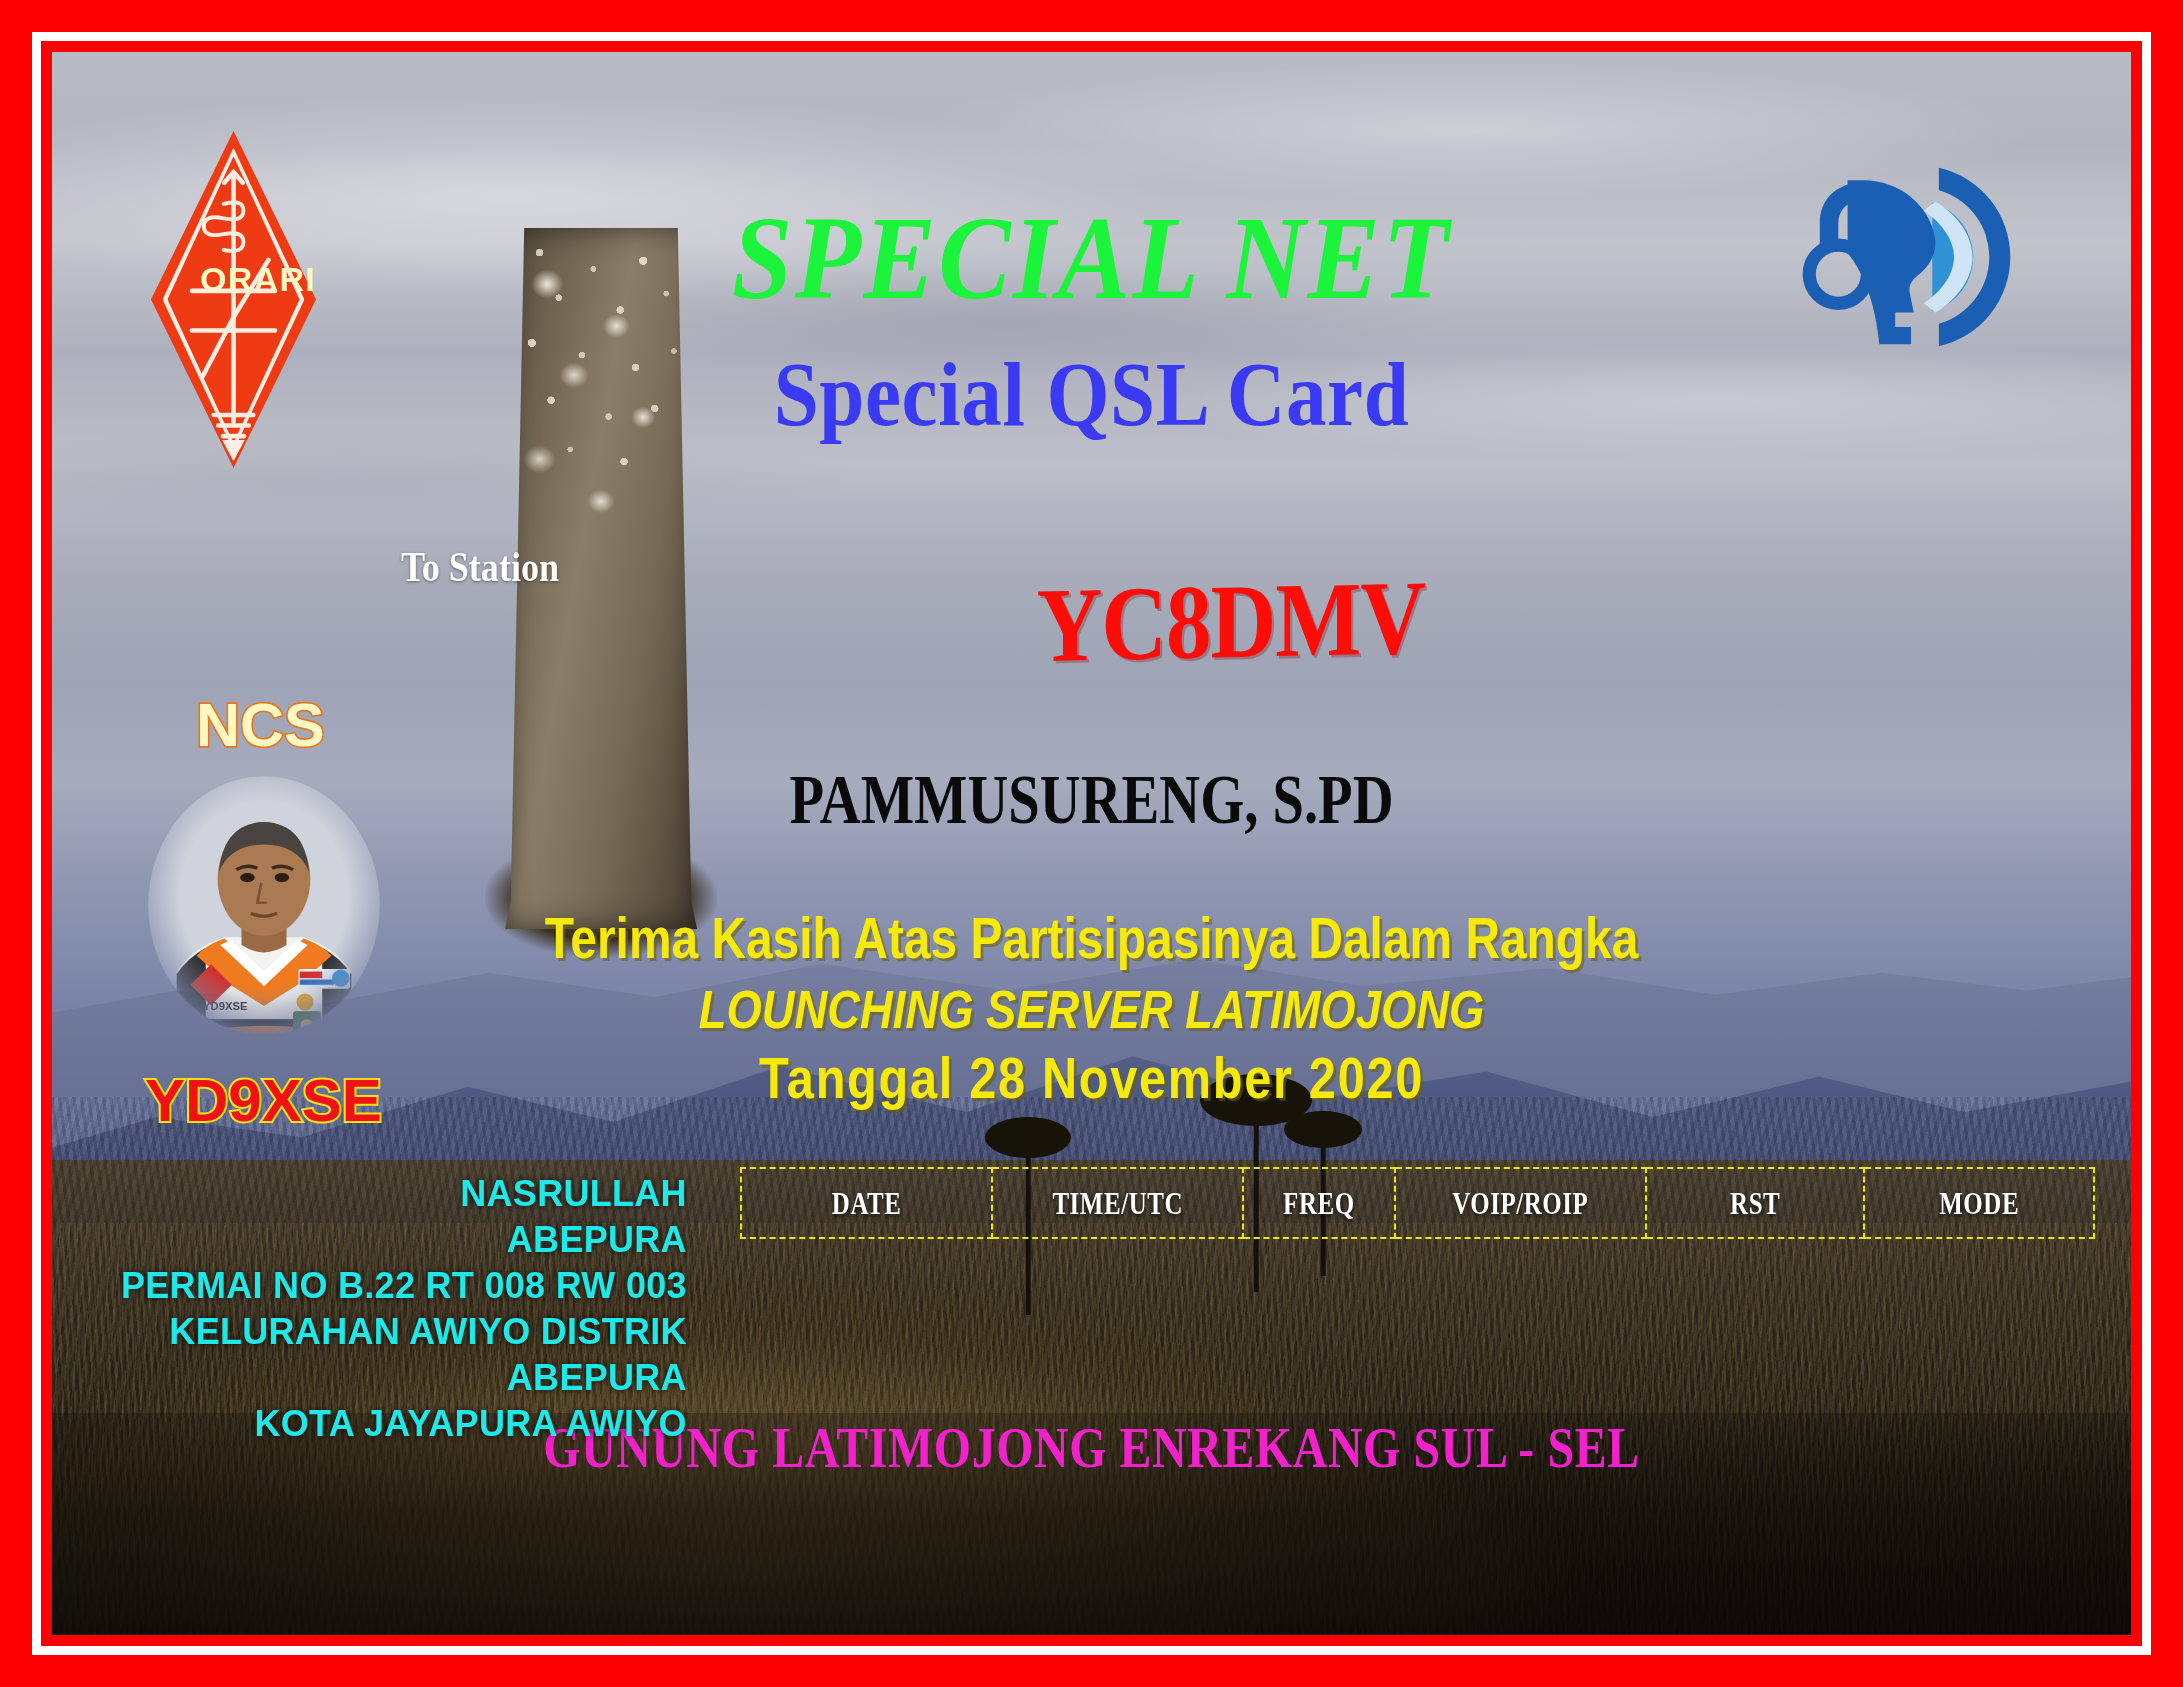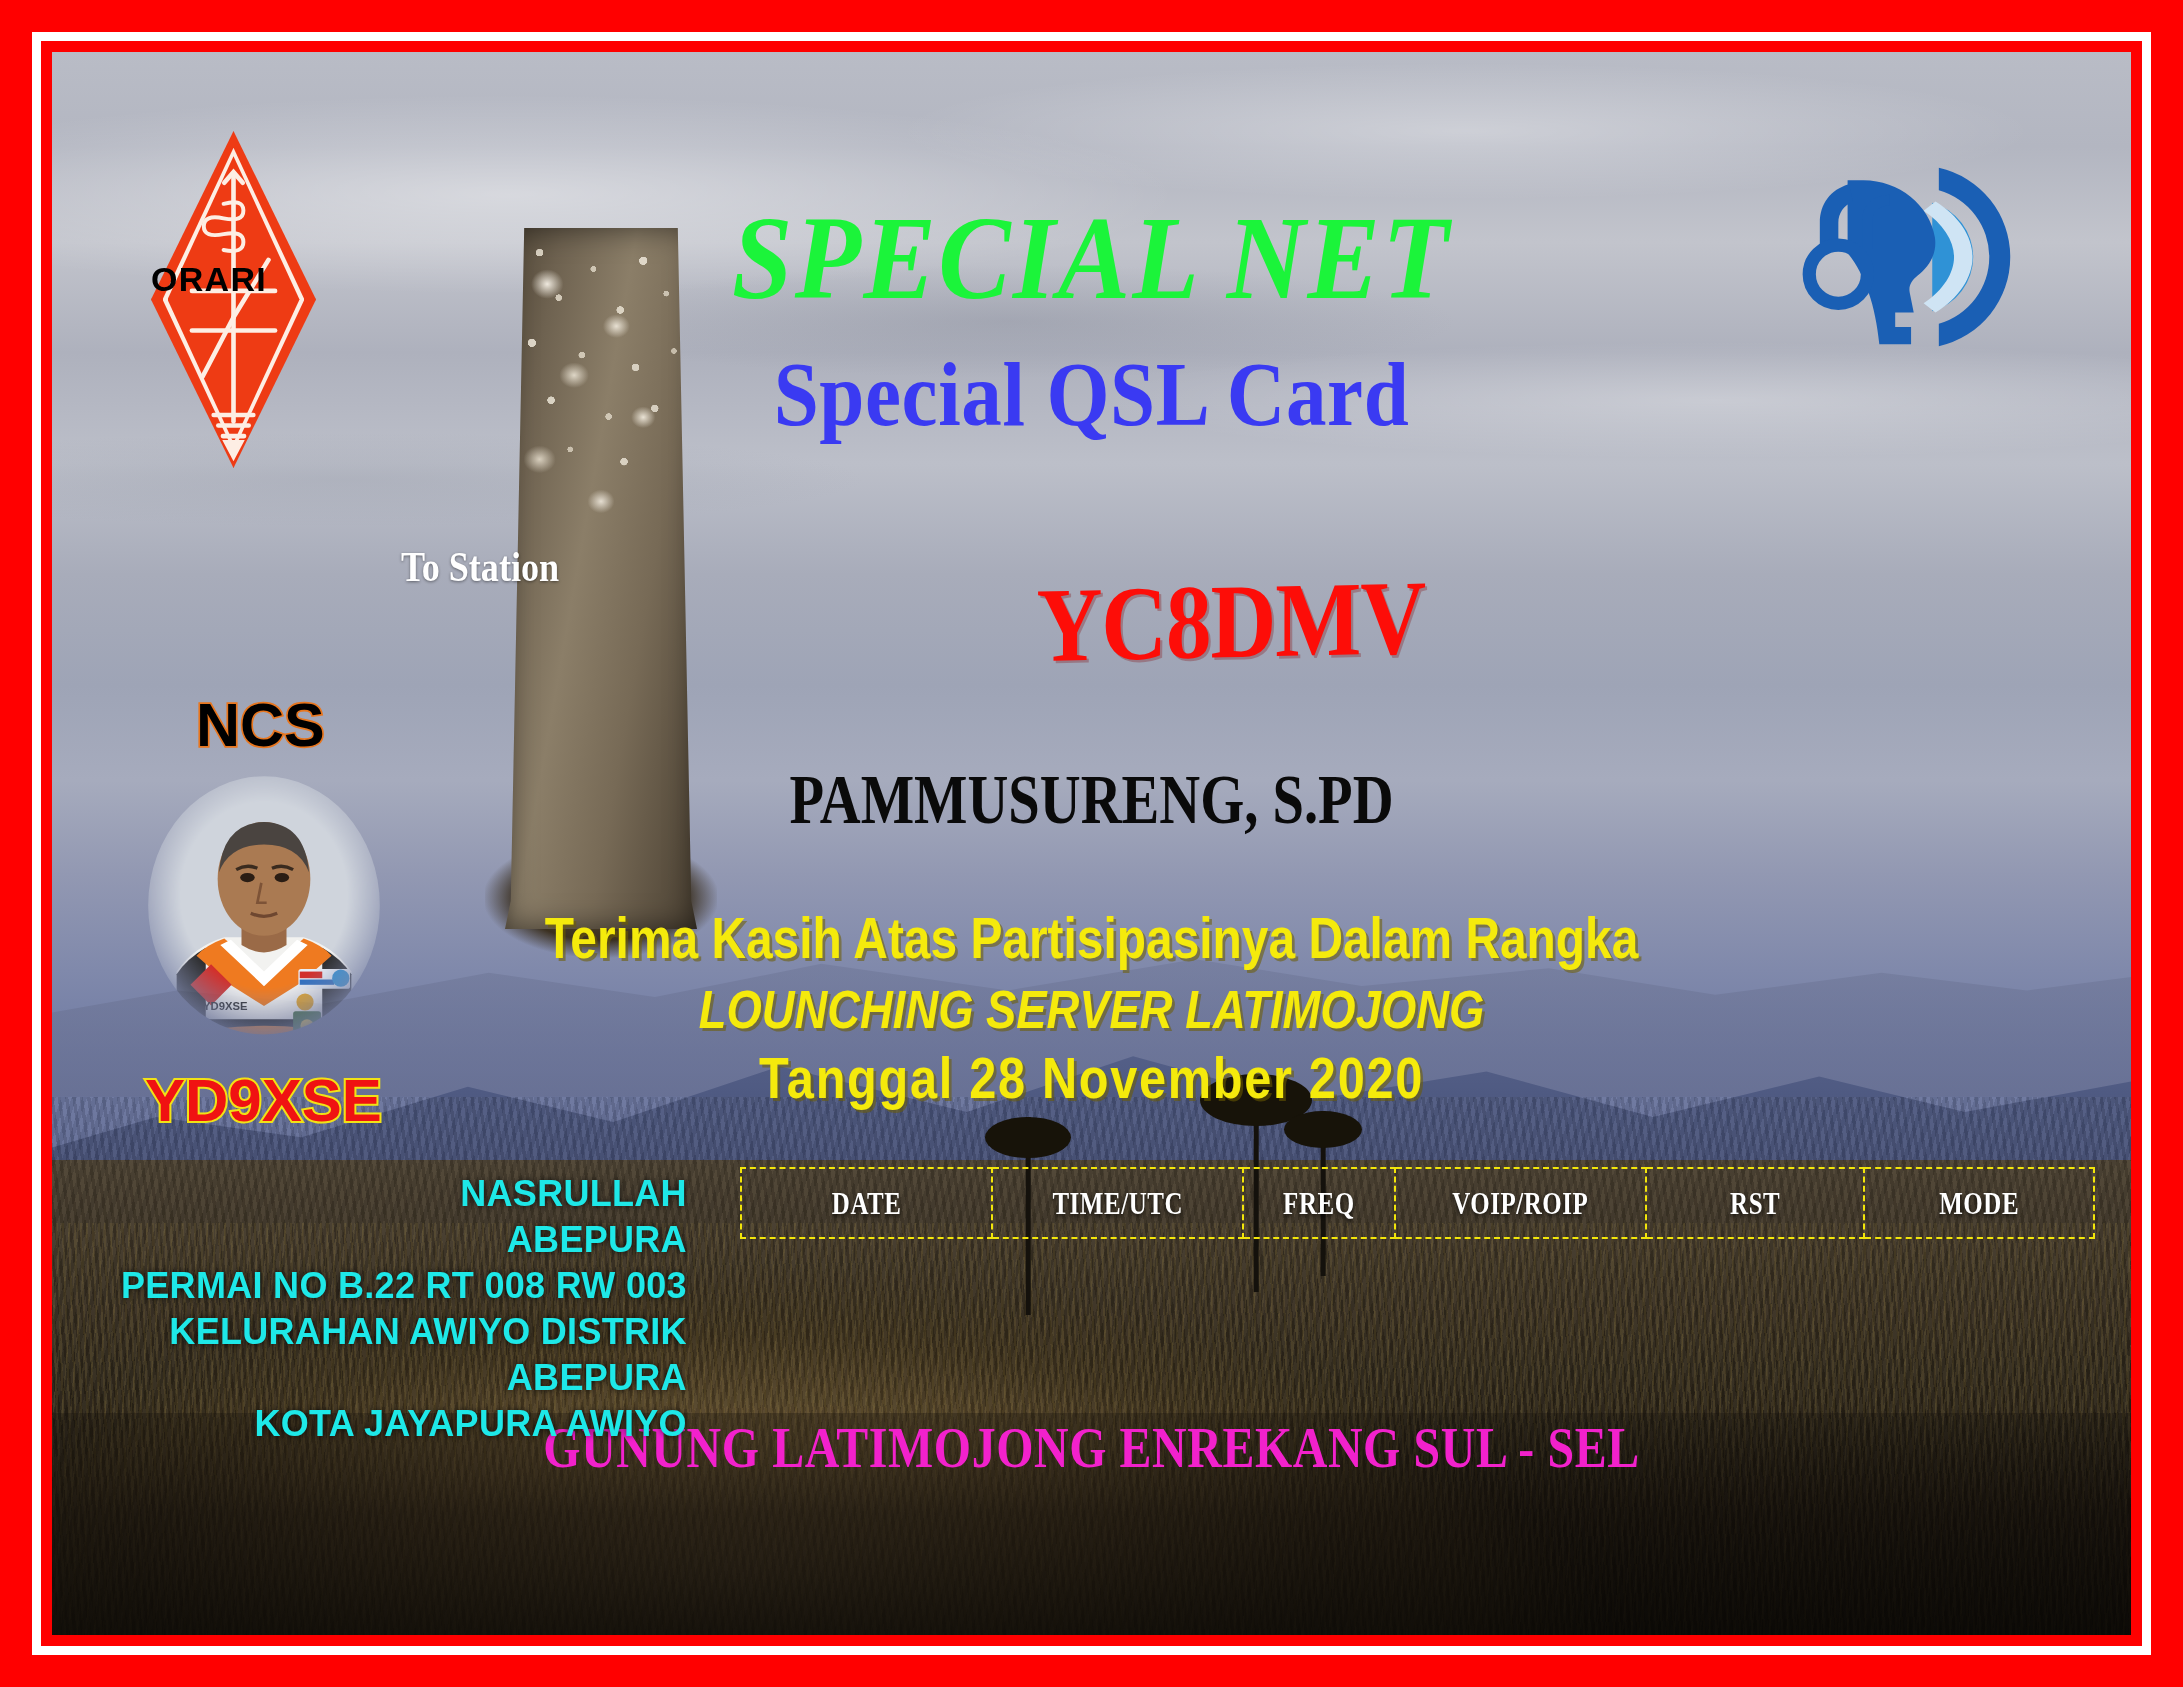--- a/index.html
+++ b/index.html
@@ -101,22 +101,22 @@
   #orari{position:absolute;left:99px;top:79px;width:165px;height:337px;}
   .orari-diamond{position:absolute;left:0;top:0;width:100%;height:100%;
      background:#ee3b14;clip-path:polygon(50% 0,100% 50%,50% 100%,0 50%);
      box-shadow:0 2px 6.6px rgba(0,0,0,.4);}
   .orari-ring{position:absolute;left:7%;top:5%;width:86%;height:90%;
      clip-path:polygon(50% 0,100% 50%,50% 100%,0 50%);
      background:#fdeee4;}
   .orari-fill{position:absolute;left:10%;top:7.5%;width:80%;height:85%;
      clip-path:polygon(50% 0,100% 50%,50% 100%,0 50%);background:#ee3b14;}
   .orari-svg{position:absolute;left:0;top:0;width:100%;height:100%;}
-  .orari-word{position:absolute;left:0;top:39%;width:100%;text-align:left;
-     color:#000000;font-family:"Liberation Sans",sans-serif;font-weight:700;
+  .orari-word{position:absolute;left:0;top:39%;width:100%;text-align:right;
+     color:#fef9c3;font-family:"Liberation Sans",sans-serif;font-weight:700;
      font-size:34px;letter-spacing:1.3px;line-height:1;}
 
   
   #headlogo{position:absolute;right:93px;top:86px;width:238px;height:238px;}
 
   
   .abs{position:absolute;white-space:nowrap;}
 
   #t-special-net{left:0;right:0;top:139px;text-align:center;
      font-family:"Liberation Serif",serif;font-style:italic;font-weight:700;
@@ -146,21 +146,21 @@
   #t-lounching{top:926px;font-size:54px;font-style:italic;}
   #t-tanggal{top:992px;font-size:58px;letter-spacing:2px;}
 
   #t-gunung{left:0;right:0;top:1363px;text-align:center;color:#f221cc;
      font-weight:700;font-size:57px;font-family:"Liberation Serif",serif;
      transform:scaleX(.84);letter-spacing:0.7px;}
   #t-address{left:1270px;top:1581px;color:#14c95a;font-weight:700;font-size:52px;
      font-family:"Liberation Serif",serif;transform:scaleX(.78);transform-origin:left center;}
 
   
-  #t-ncs{left:144px;top:638px;color:#000000;font-weight:700;font-size:61px;
+  #t-ncs{left:144px;top:638px;color:#fef9c3;font-weight:700;font-size:61px;
      font-family:"Liberation Sans",sans-serif;
      -webkit-text-stroke:3.3px #e8761e;paint-order:stroke fill;}
   #ncs-photo{position:absolute;left:73px;top:721px;width:278px;height:278px;overflow:hidden;}
   #t-yd9xse{left:93px;top:1014px;color:#f01212;font-weight:700;font-size:60px;
      font-family:"Liberation Sans",sans-serif;
      -webkit-text-stroke:4px #f2e215;paint-order:stroke fill;}
 
   
   #addr{position:absolute;left:69px;top:1119px;color:#1ee8e8;
      font-family:"Liberation Sans",sans-serif;font-weight:700;font-size:36px;

